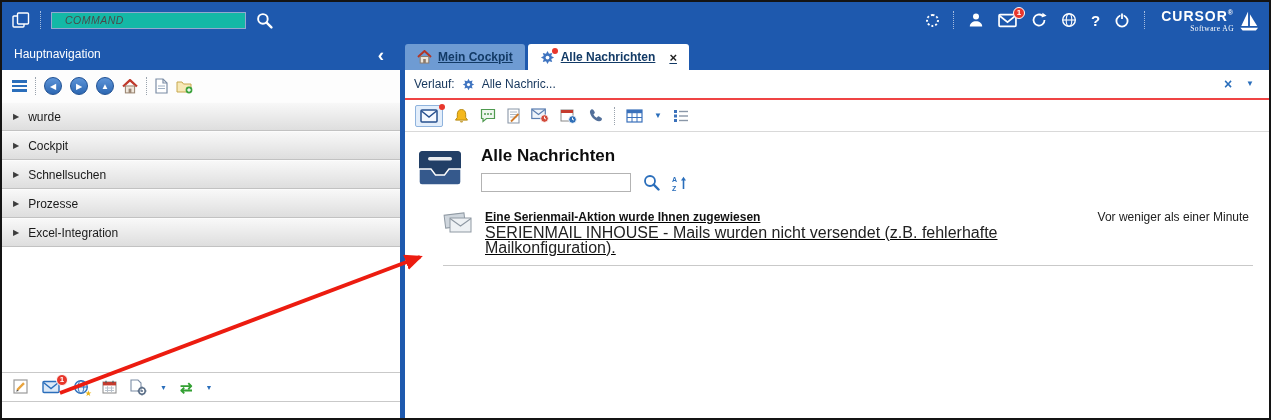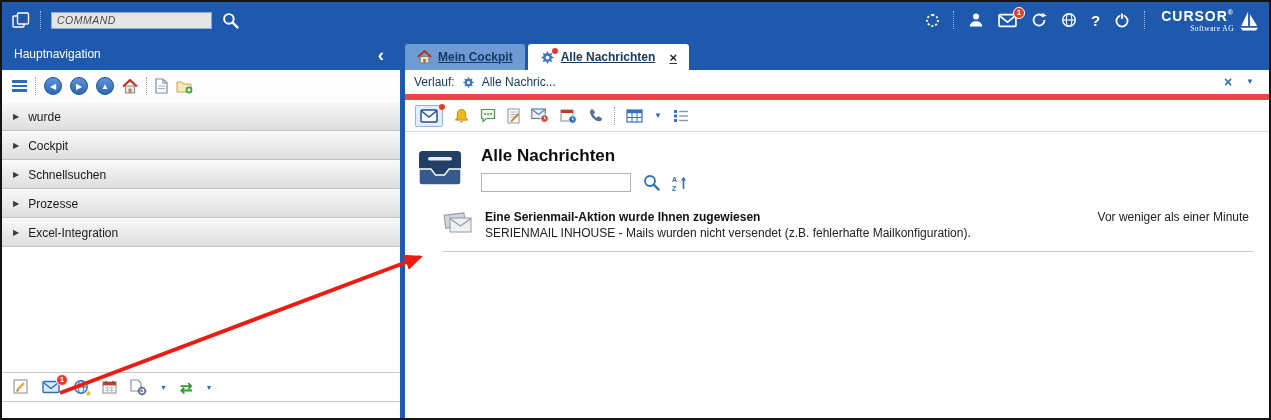--- a/index.html
+++ b/index.html
@@ -8,22 +8,22 @@
   .screen { position: relative; width: 1271px; height: 420px; border: 2px solid #141414;
             background: #fff; overflow: hidden; }
 
   
   .topbar { position:absolute; left:0; top:0; right:0; height:36px; background:#1e59ae;
             display:flex; align-items:center; padding:0 10px; gap:10px; color:#fff; }
   .flex-spacer { flex:1; }
   .vdot { height:18px; border-left:1px dotted rgba(255,255,255,.6); }
   .vdot-gray { height:18px; border-left:1px dotted #9aa3ad; }
   .icon { display:inline-flex; align-items:center; justify-content:center; line-height:1; }
-  .command-input { width:161px; height:17px; background:#e5e5e5; border:1px solid #93a9cf;
-                   font-size:10.5px; padding:0 5px; color:#333; }
+  .command-input { width:195px; height:17px; background:#14b8a6; border:1px solid #93a9cf;
+                   font-size:10.5px; padding:0 13px; color:#333; }
   .command-input::placeholder { color:#4a4a4a; font-style:italic; letter-spacing:.5px; }
   .spinner { width:13px; height:13px; border:2px dotted #fff; border-radius:50%; }
   .glyph { line-height:1; }
   .help { font-size:15px; font-weight:bold; color:#fff; }
   .badge-holder { position:relative; }
   .badge { position:absolute; top:-6px; right:-8px; min-width:12px; height:12px; padding:0 2px;
            background:#e8372c; border:1px solid #fff; border-radius:7px; color:#fff;
            font-size:8px; font-weight:bold; display:flex; align-items:center; justify-content:center; }
   .topbar-right { display:flex; align-items:center; gap:14px; }
   .logo { display:flex; align-items:center; gap:5px; margin-left:2px; }
@@ -69,41 +69,41 @@
   .sync-glyph { font-size:15px; font-weight:bold; color:#33a033; cursor:pointer; }
   .globe-star-wrap { position:relative; }
   .mini-star { position:absolute; right:-3px; bottom:-3px; font-size:8px; color:#e8b51c; }
 
   
   .vdivider { position:absolute; left:398px; top:68px; width:5px; bottom:0; background:#1e59ae; }
 
   
   .main { position:absolute; left:403px; top:68px; right:0; bottom:0; background:#fff; }
   .history-bar { height:30px; display:flex; align-items:center; gap:7px; padding:0 9px;
-                 border-bottom:6px solid #ef4444; font-size:12px; color:#16365c; }
+                 border-bottom:2px solid #ef4444; font-size:12px; color:#16365c; }
   .blue-x { color:#2a6ebb; font-size:14px; font-weight:bold; cursor:pointer; }
   .blue-caret { color:#2a6ebb; font-size:8px; cursor:pointer; }
   .hist-right { margin-left:auto; display:flex; align-items:center; gap:14px; padding-right:6px; }
 
   .icon-toolbar { height:32px; display:flex; align-items:center; gap:11px; padding:0 10px;
                   border-bottom:1px solid #d9d9d9; }
   .tool { cursor:pointer; display:inline-flex; position:relative; }
   .tool.selected { border:1px solid #8fb3dd; background:#e3eefb; border-radius:2px; padding:3px 4px; }
 
   .content { padding:12px 10px 0 10px; }
   .content-header { display:flex; gap:18px; margin-left:2px; }
   .page-title { font-size:17px; font-weight:bold; color:#0d0d0d; margin:2px 0 7px 0; }
   .search-row { display:flex; align-items:center; gap:12px; }
   .msg-search { width:150px; height:19px; border:1px solid #b3b3b3; font-size:12px; padding:0 4px; }
 
   .msg-row { display:flex; gap:12px; margin:18px 6px 0 28px; padding-bottom:10px;
              border-bottom:1px solid #c9c9c9; align-items:flex-start; cursor:pointer; }
-  .msg-text { flex:1; }
+  .msg-text { flex:1;text-decoration:underline; }
   .msg-title { font-size:12px; font-weight:bold; color:#111; margin-bottom:2px; }
-  .msg-line { font-size:12px; color:#222; line-height:14.5px; }
+  .msg-line { font-size:16px; color:#222; line-height:14.5px; }
   .msg-time { font-size:12px; color:#222; white-space:nowrap; padding-right:4px; }
 
   
   .annotation { position:absolute; left:0; top:0; pointer-events:none; z-index:60; }
 </style>
 </head>
 <body>
 
 <div class="screen">
 

